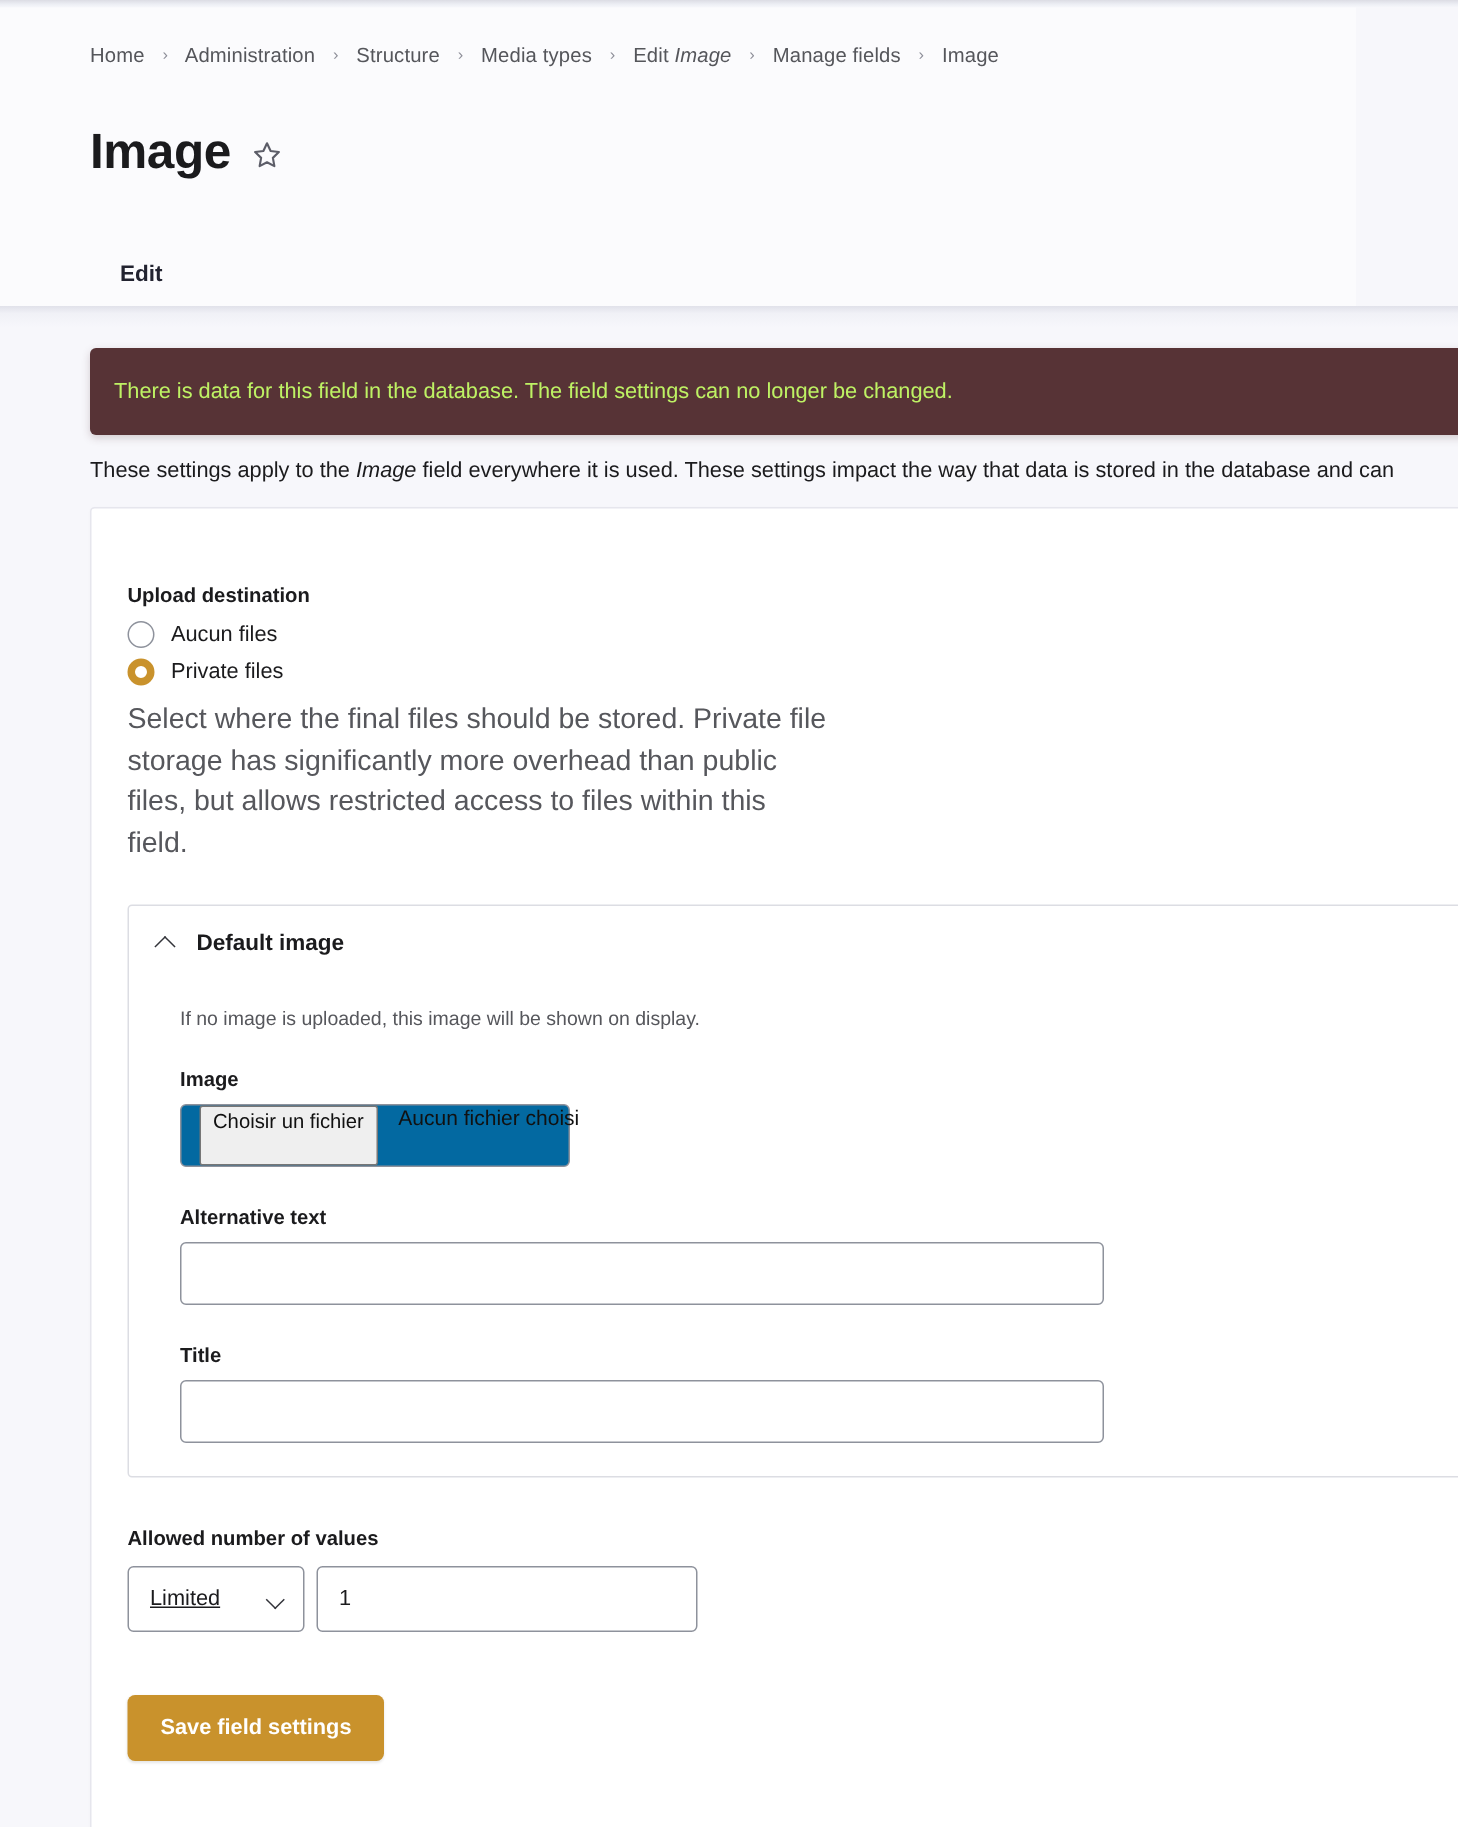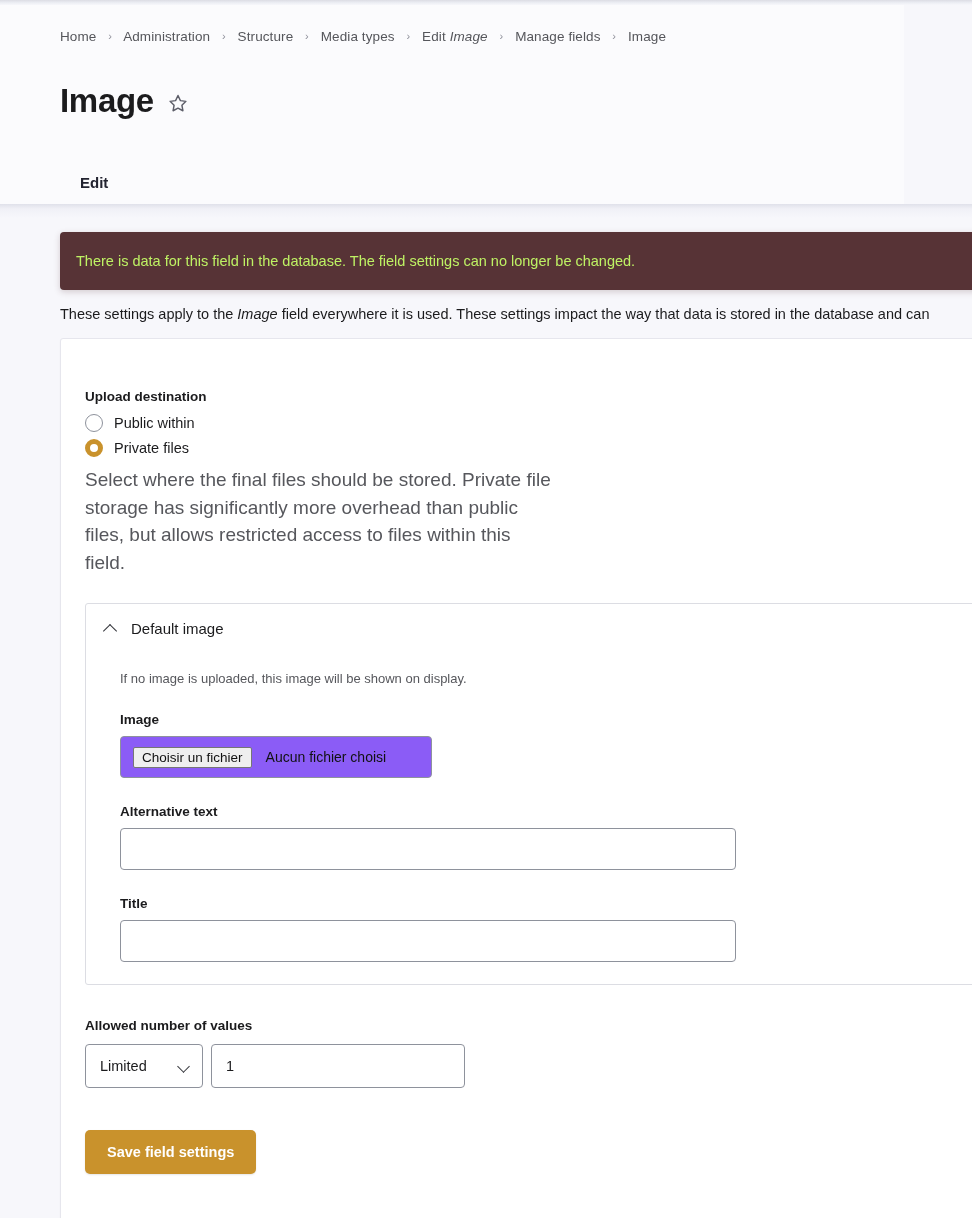--- a/index.html
+++ b/index.html
@@ -193,40 +193,40 @@
   .chevron-up::before {
     content: "";
     position: absolute;
     left: 1px; top: 4px;
     width: 9px; height: 9px;
     border-left: 1.9px solid #33343a;
     border-top: 1.9px solid #33343a;
     transform: rotate(45deg);
   }
   .details-title {
-    font-size: 15px; font-weight: 400; color: #1b1b1d;
+    font-size: 15px; font-weight: 700; color: #1b1b1d;
   }
   .details-body { padding: 20px 18px 22px 34px; }
 
   .details-intro {
     font-size: 13px; color: #56575c; margin-bottom: 26px;
   }
 
   .sub-label {
     font-size: 13.5px; font-weight: 700; color: #1b1b1d;
     margin-bottom: 9px;
   }
 
   
   .file-input {
-    width: 312px; height: 42px;
+    width: 260px; height: 42px;
     border: 1px solid #8e929c;
     border-radius: 4px;
-    background: #8b5cf6;
-    display: flex; align-items: center;
+    background: #0369a1;
+    display: flex; 
     padding: 0 12px;
     cursor: pointer;
   }
   .file-btn {
     border: 1px solid #767676;
     background: #efefef;
     border-radius: 2px;
     font-size: 13.5px;
     color: #111;
     padding: 2px 8px;
@@ -268,20 +268,21 @@
     display: flex; align-items: center; gap: 8px; margin-top: 11px;
   }
   .select-box {
     width: 118px; height: 44px;
     border: 1px solid #8e929c;
     border-radius: 4px;
     background: #fff;
     display: flex; align-items: center; justify-content: space-between;
     padding: 0 12px 0 14px;
     cursor: pointer;
+    text-decoration: underline;
   }
   .select-value { font-size: 14.5px; color: #1b1b1d; }
   .chevron-down {
     width: 12px; height: 12px; position: relative; flex: none;
   }
   .chevron-down::before {
     content: "";
     position: absolute;
     left: 1px; top: 2px;
     width: 8px; height: 8px;
@@ -364,21 +365,21 @@
   <div class="intro-text"><span>These settings apply to the </span><em>Image</em><span> field everywhere it is used. These settings impact the way that data is stored in the database and can</span></div>
 
   <form class="form-card">
     <div class="form-inner">
 
       <div>
         <div class="field-label">Upload destination</div>
 
         <label class="radio-row">
           <span class="radio-outer"></span>
-          <span class="radio-label">Public within</span>
+          <span class="radio-label">Aucun files</span>
         </label>
 
         <label class="radio-row">
           <span class="radio-outer checked"></span>
           <span class="radio-label">Private files</span>
         </label>
 
         <div class="desc">Select where the final files should be stored. Private file storage has significantly more overhead than public files, but allows restricted access to files within this field.</div>
       </div>
 

